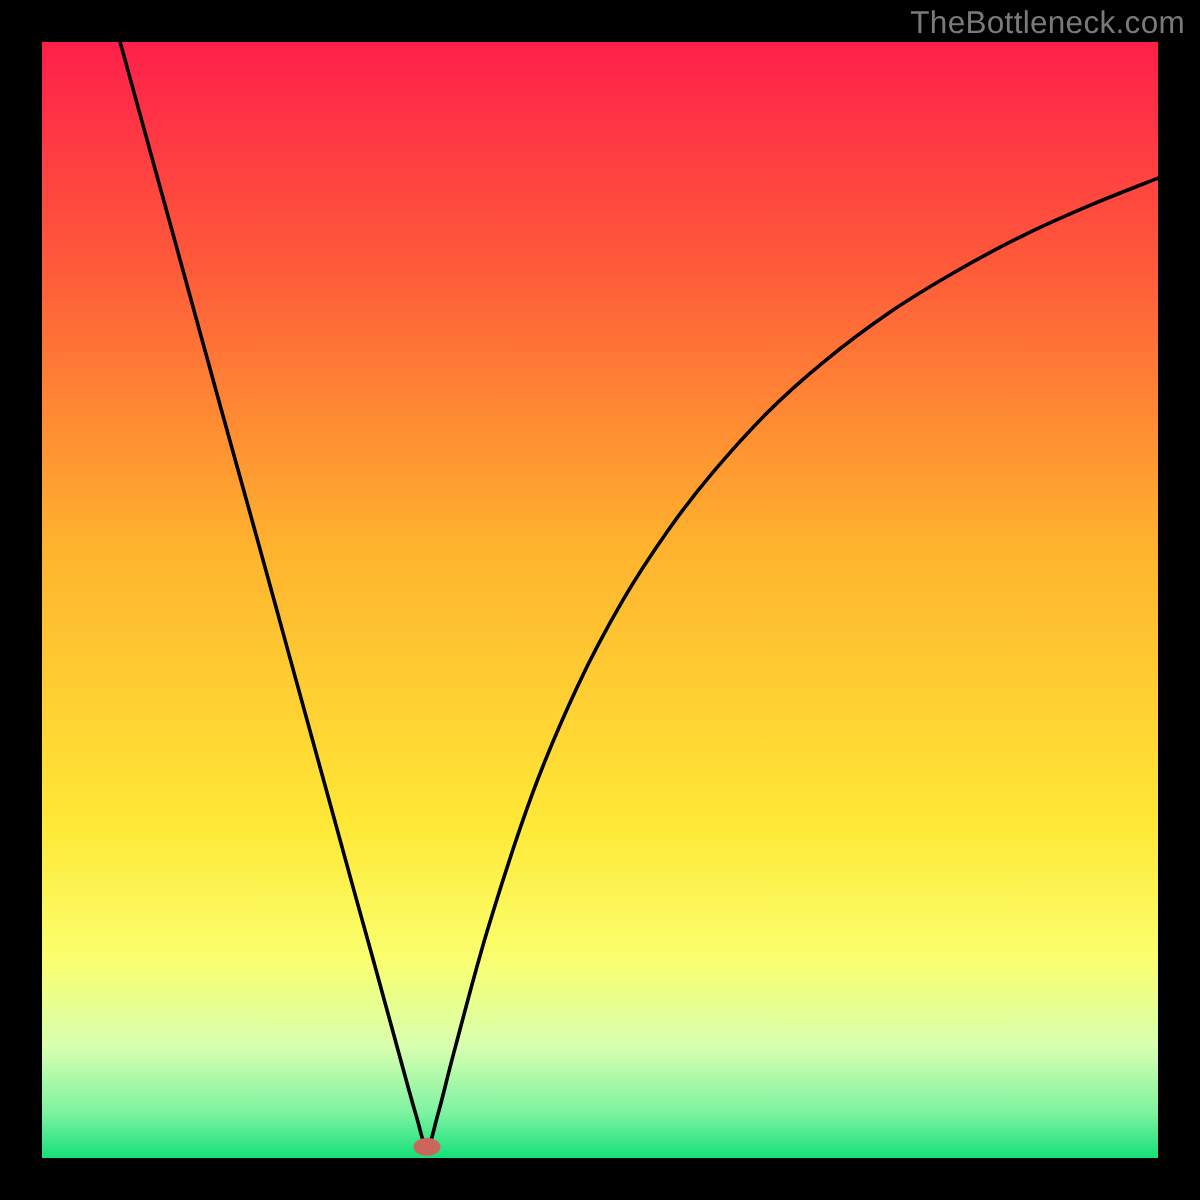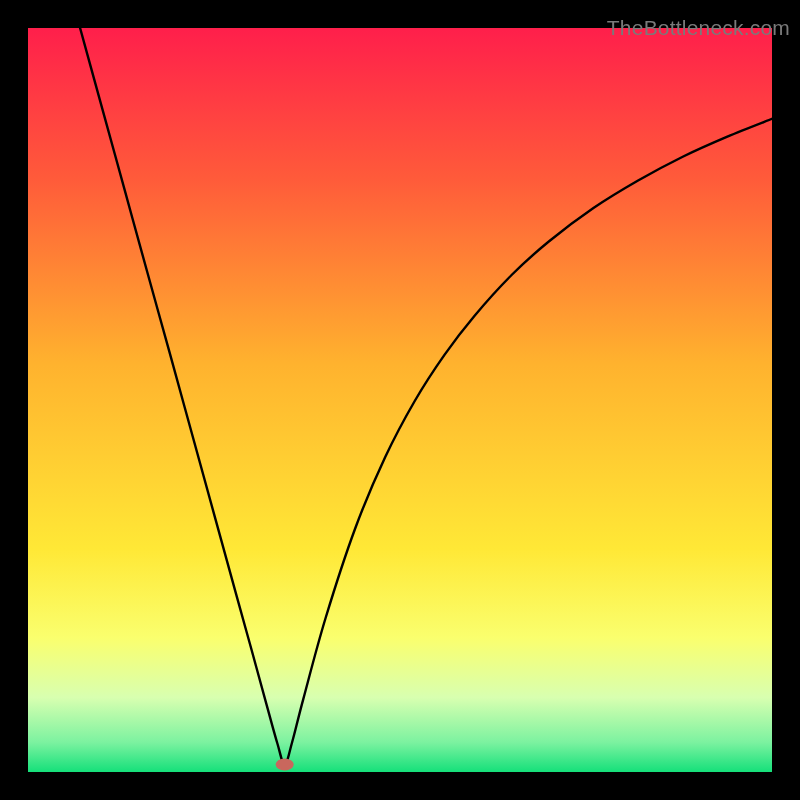--- a/index.html
+++ b/index.html
@@ -21,21 +21,21 @@
   }
   .plot-area {
     position: absolute;
     left: 0;
     top: 0;
     width: 744px;
     height: 744px;
   }
   .watermark {
     position: absolute;
-    top: 16px;
+    top: 4px;
     right: 10px;
     color: #7a7a7a;
     font-size: 21px;
     font-weight: 500;
     letter-spacing: 0.2px;
     user-select: none;
   }
   svg {
     display: block;
   }

